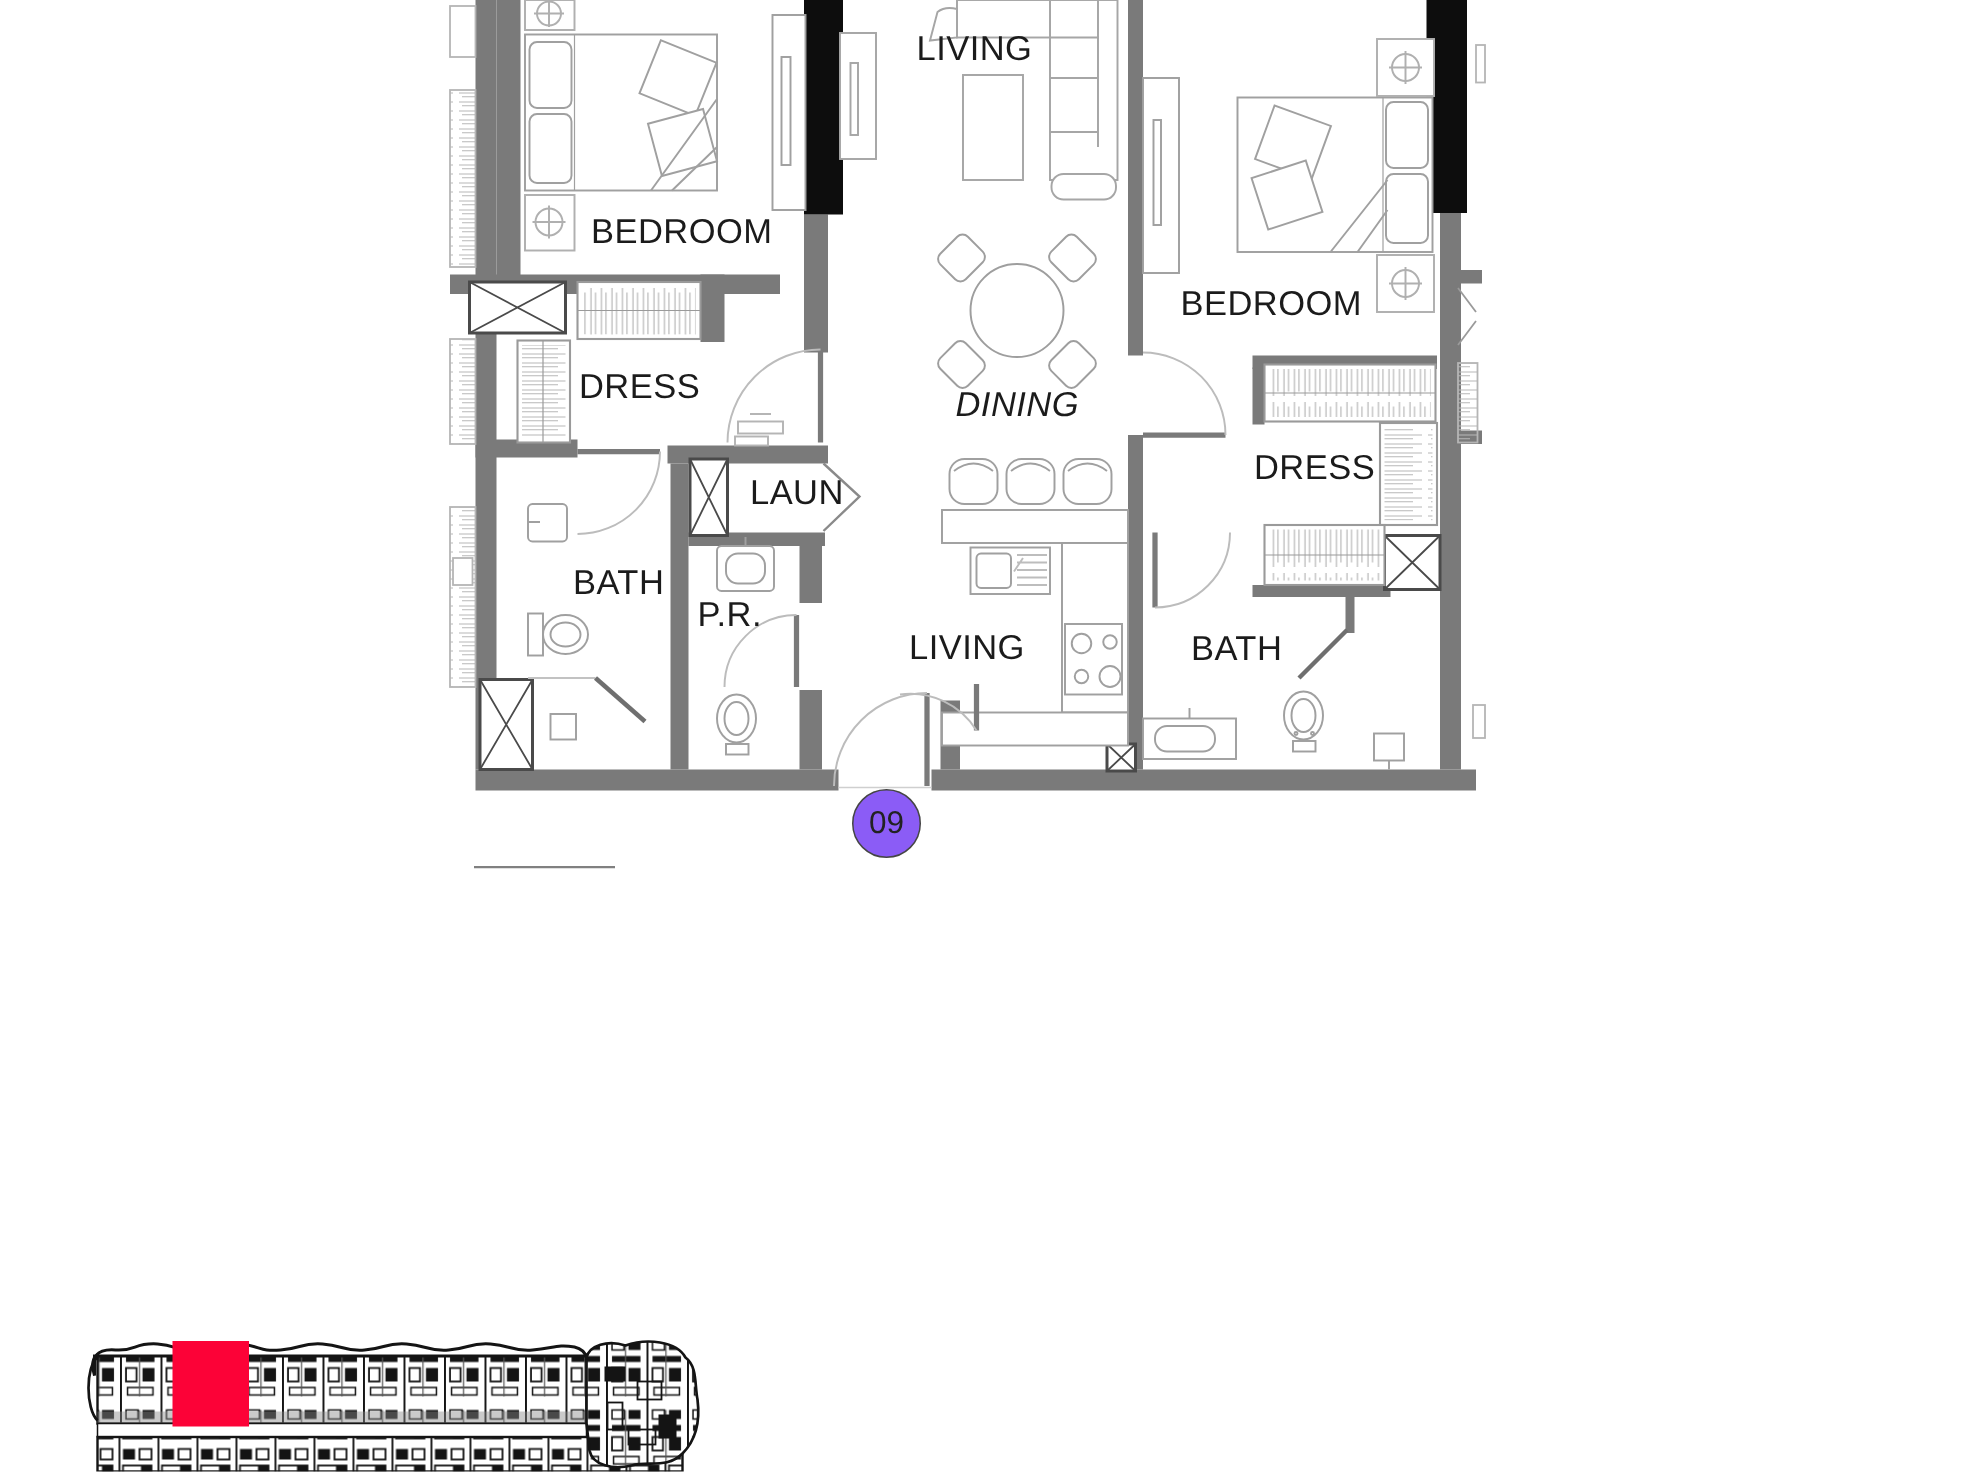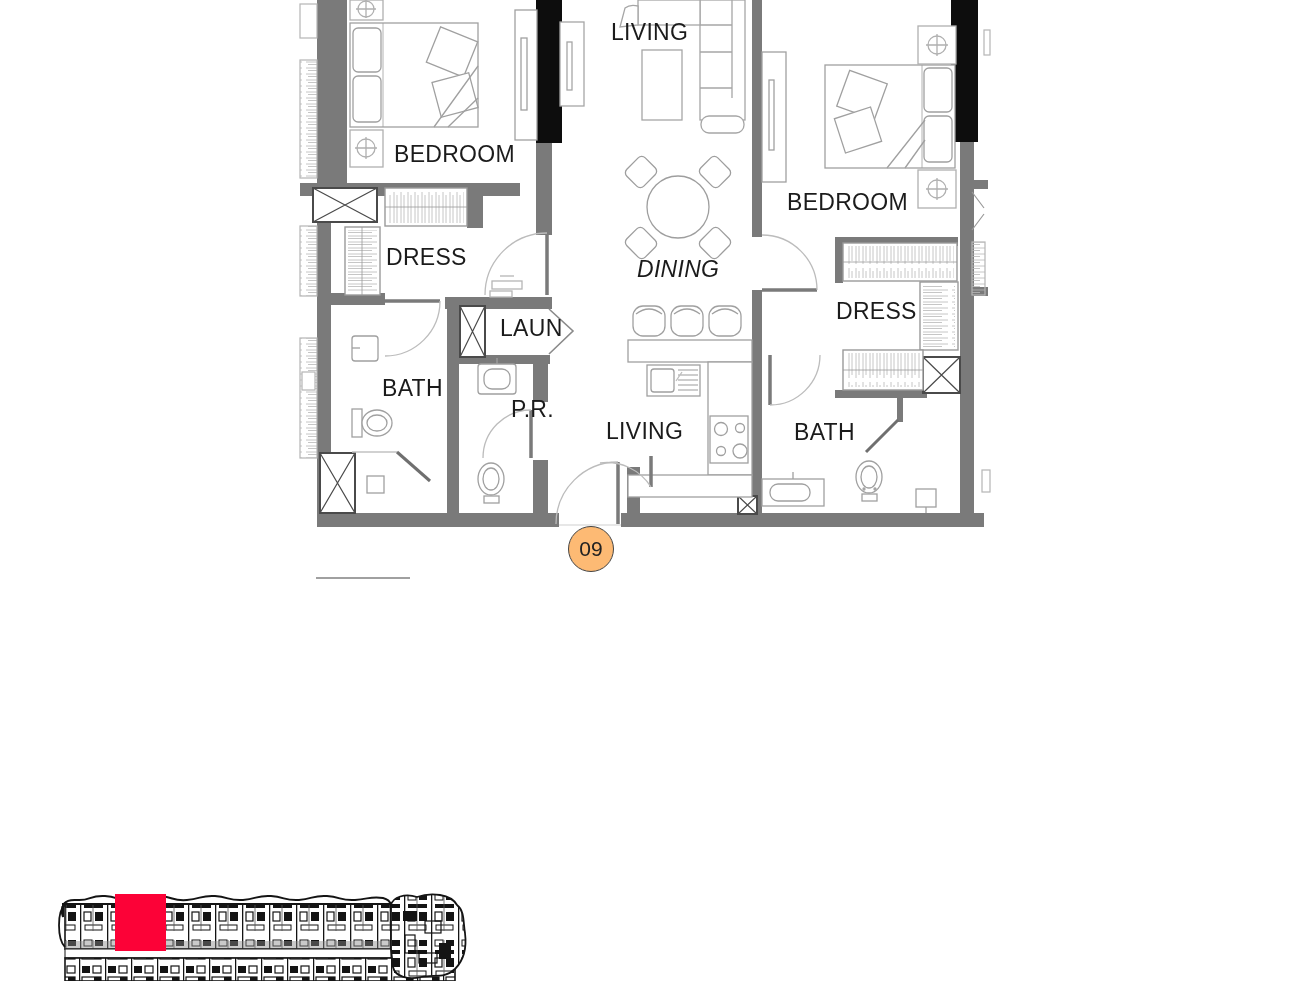--- a/index.html
+++ b/index.html
@@ -1,21 +1,21 @@
 <!DOCTYPE html>
 <html><head>
 <meta charset="utf-8">
 <style>
   html,body { margin:0; padding:0; background:#ffffff; }
   body { width:1308px; height:981px; overflow:hidden; font-family:"Liberation Sans", sans-serif; }
   .stage { position:relative; width:1308px; height:801px; background:#fff; }
   svg.plan { position:absolute; left:0; top:0; }
   svg.minimap { position:absolute; left:53px; top:891px; }
   .room-label { position:absolute; font-size:23px; line-height:1; color:#1b1b1b; letter-spacing:0.3px; white-space:nowrap; }
-  .unit-badge { position:absolute; left:568px; top:526px; width:44px; height:44px; border:1.6px solid #454545; border-radius:50%; background:#fdba74; display:flex; align-items:center; justify-content:center; font-size:21px; color:#222; }
+  .unit-badge { position:absolute; left:568px; top:526px; width:44px; height:44px; border:1.6px solid #454545; border-radius:50%; background:#8b5cf6; display:flex; align-items:center; justify-content:center; font-size:21px; color:#222; }
 </style>
 </head>
 <body>
 
 <div class="stage">
 
   <svg class="plan" width="1308" height="981" viewBox="0 0 1308 981">
     <defs>
       <pattern id="hv" width="7" height="38" patternUnits="userSpaceOnUse">
         <path d="M2,2 V36 M5,5 V33" stroke="#b8b8b8" stroke-width="0.8" fill="none"></path>
@@ -313,21 +313,21 @@
     </g>
 
     <path d="M316,578 H410" stroke="#808080" stroke-width="1.5"></path>
   </svg>
 
   <div class="room-label" style="left:611px; top:21px;">LIVING</div>
   <div class="room-label" style="left:394px; top:143px;">BEDROOM</div>
   <div class="room-label" style="left:386px; top:246px;">DRESS</div>
   <div class="room-label" style="left:484px; top:317px;margin-left:16px;">LAUN</div>
   <div class="room-label" style="left:382px; top:377px;">BATH</div>
-  <div class="room-label" style="left:465px; top:398px;margin-left:46px;">P.R.</div>
+  <div class="room-label" style="left:465px; top:398px;">P.R.</div>
   <div class="room-label" style="left:637px; top:258px;font-style:italic;">DINING</div>
   <div class="room-label" style="left:606px; top:420px;">LIVING</div>
   <div class="room-label" style="left:787px; top:191px;">BEDROOM</div>
   <div class="room-label" style="left:836px; top:300px;">DRESS</div>
   <div class="room-label" style="left:794px; top:421px;">BATH</div>
 
   <div class="unit-badge">
     <span>09</span>
   </div>
 

